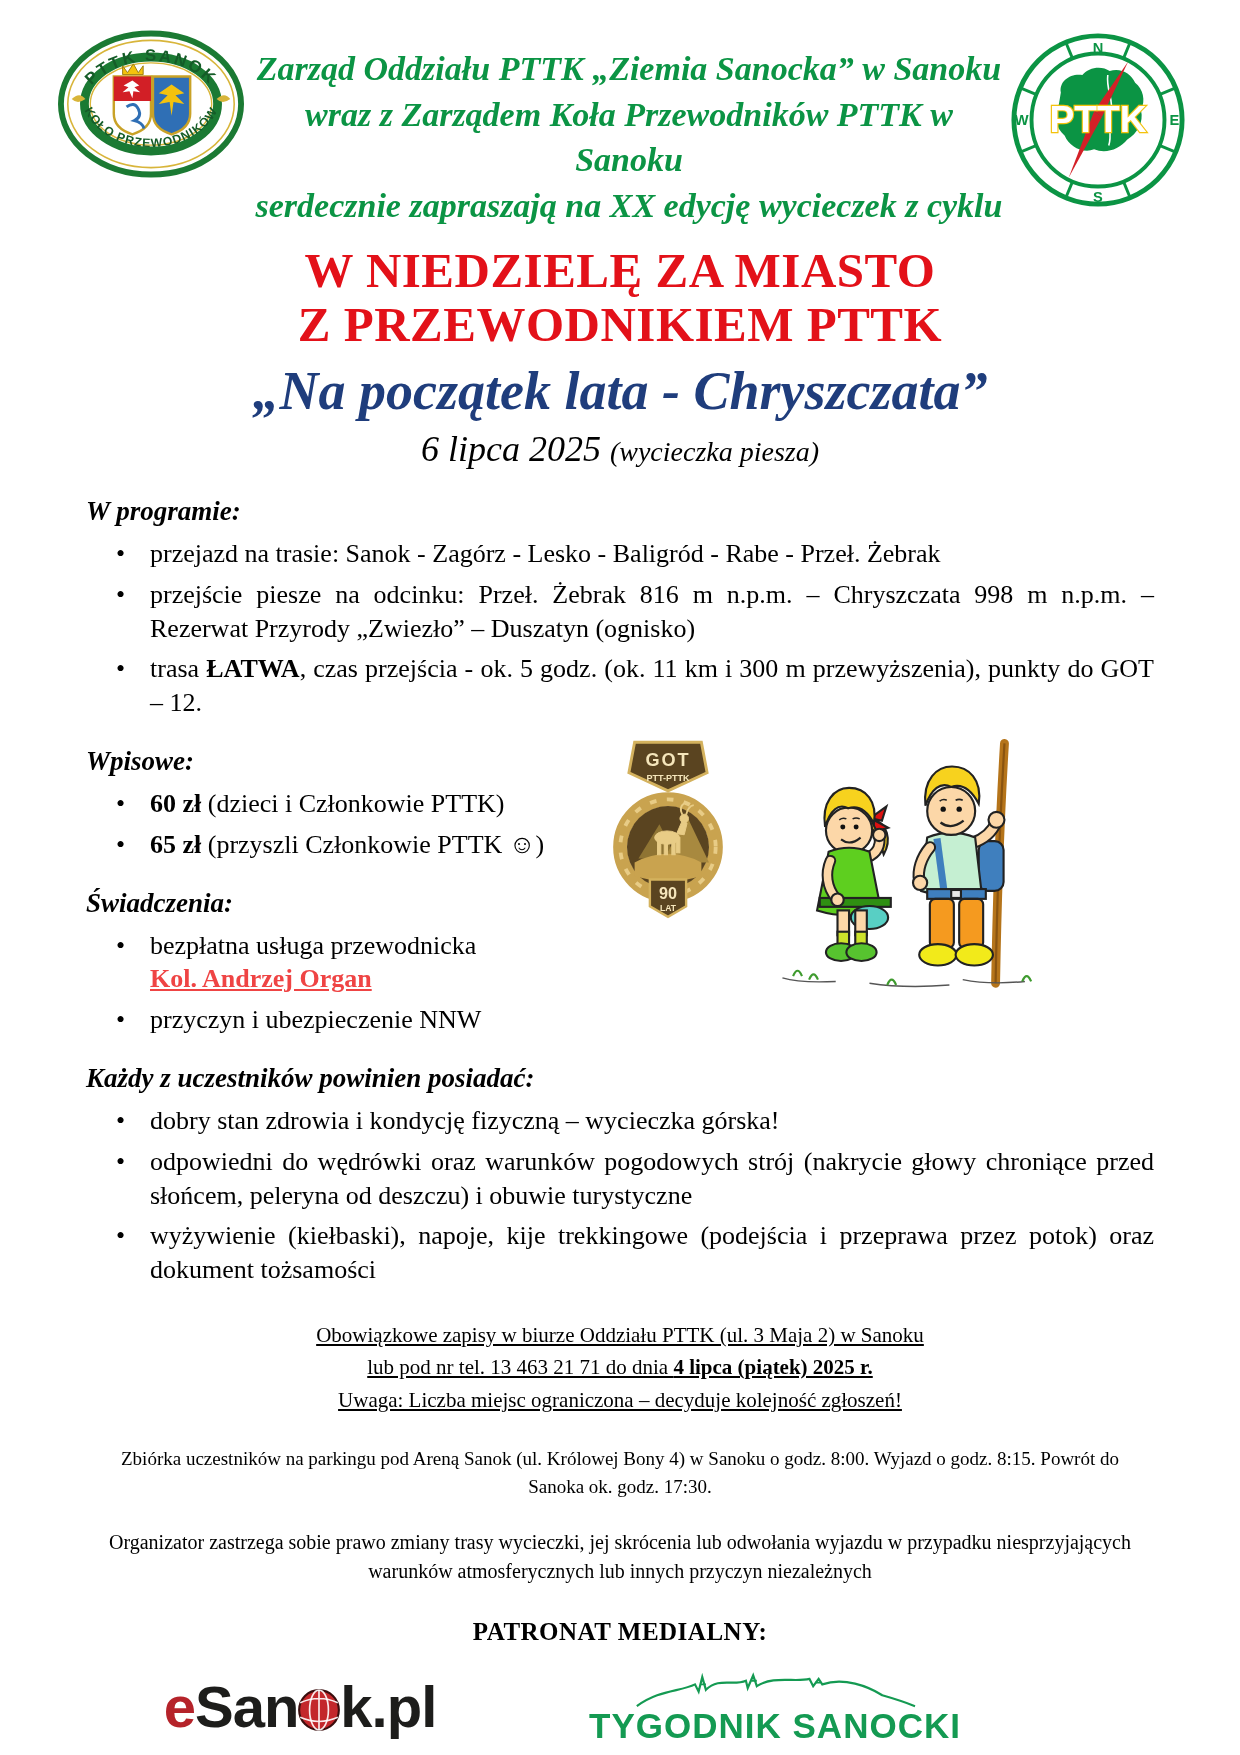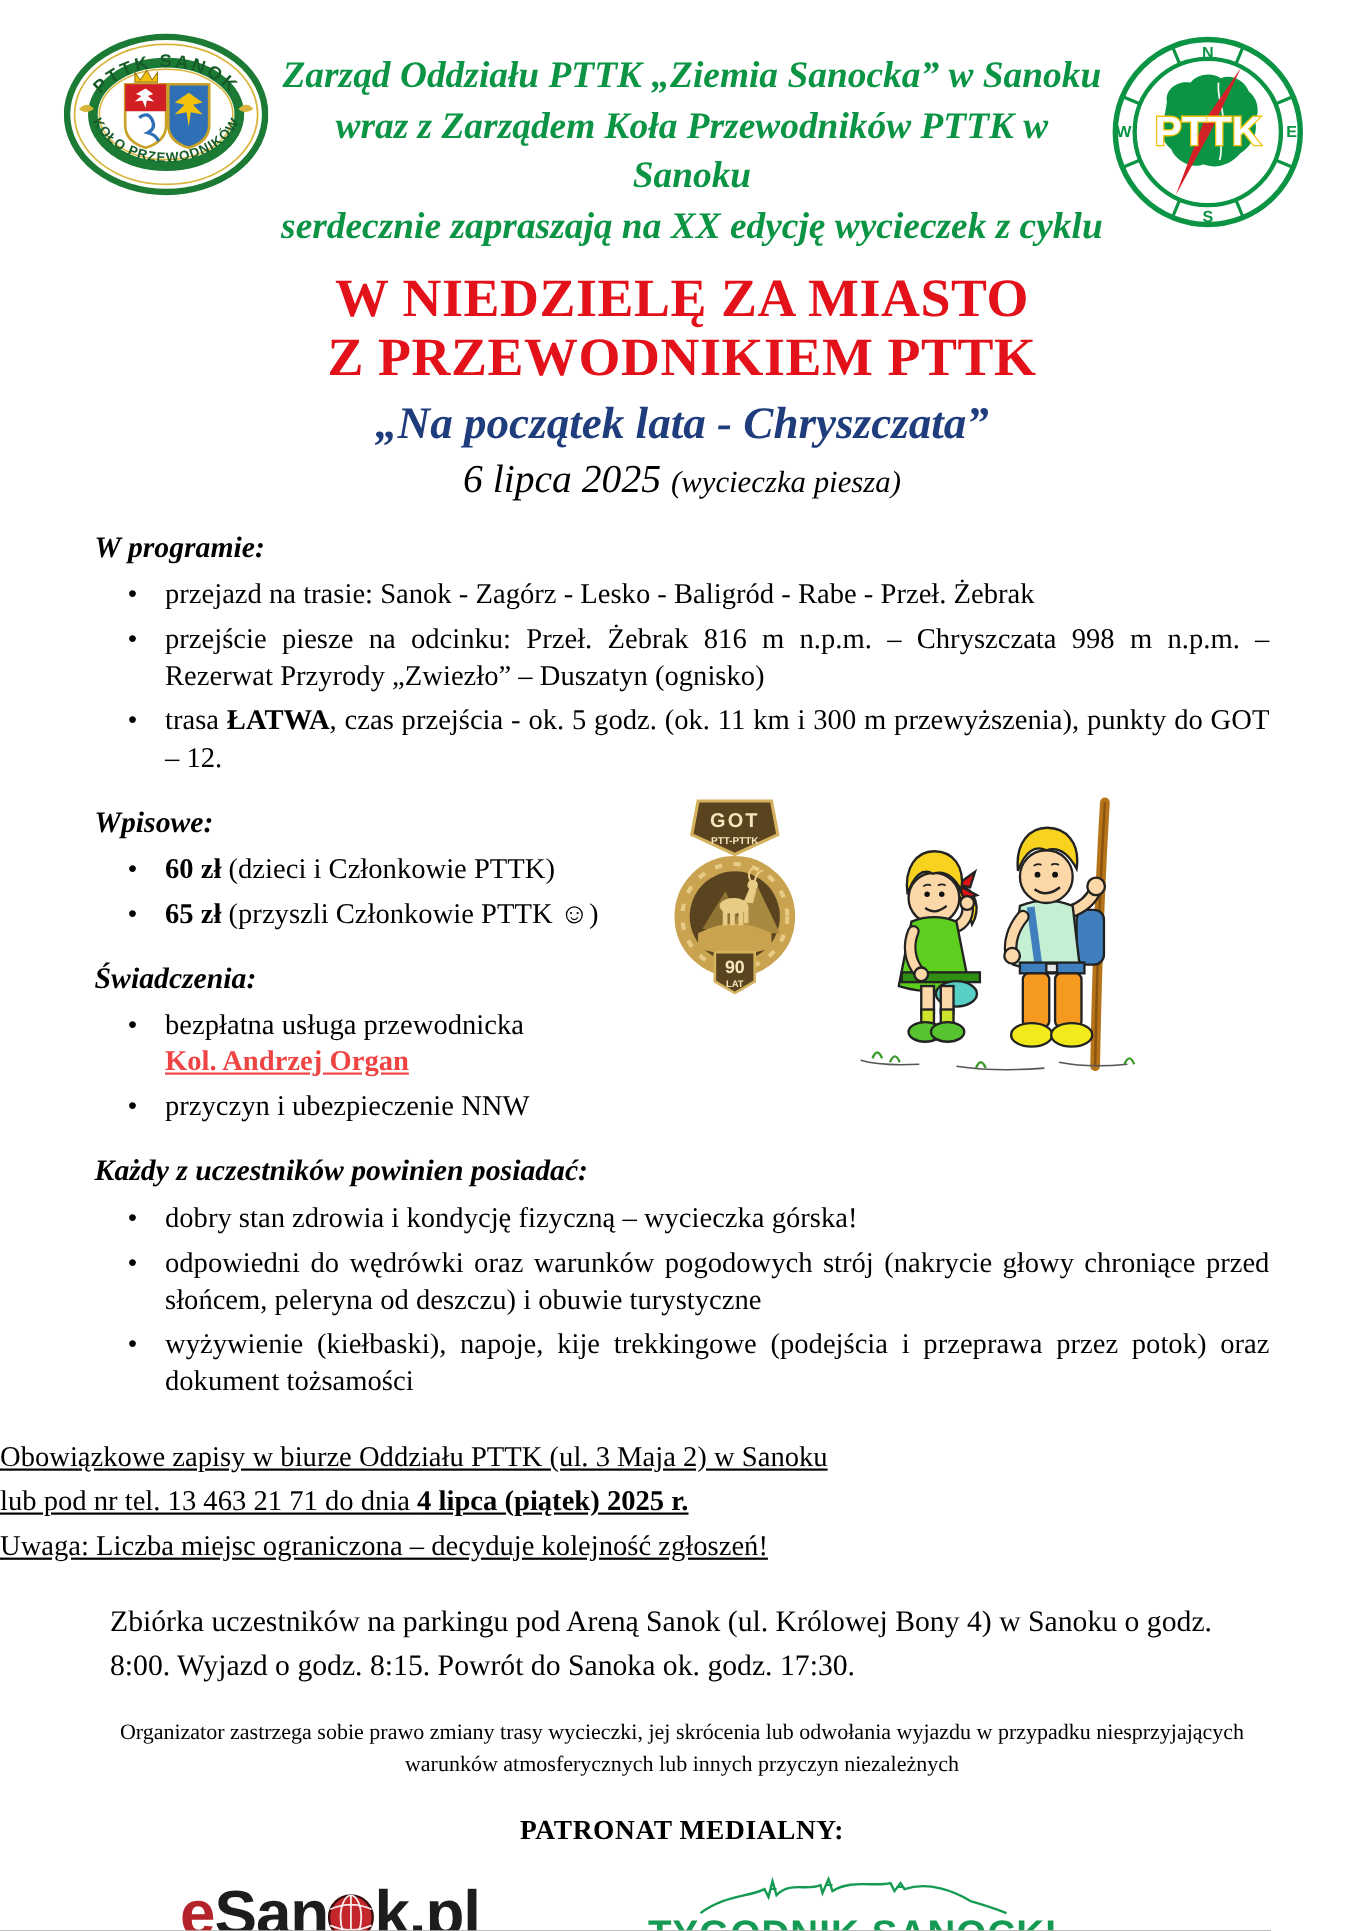--- a/index.html
+++ b/index.html
@@ -7,39 +7,39 @@
         font-family:"Liberation Serif",serif;position:relative;overflow:hidden;}
   
   .header{display:flex;align-items:flex-start;padding:30px 52px 0 58px;}
   .invite{flex:1;text-align:center;color:#0b9444;font-weight:bold;font-style:italic;
           font-size:34px;line-height:1.34;padding-top:16px;}
   .badge-wrap{width:190px;flex:0 0 auto;}
   .compass-wrap{width:178px;flex:0 0 auto;padding-top:2px;}
   
   .title{color:#e31119;text-align:center;font-weight:bold;font-size:49px;line-height:1.1;
          margin-top:16px;letter-spacing:.5px;}
-  .subtitle{color:#1f3d7c;text-align:center;font-weight:bold;font-style:italic;font-size:41px;margin-top:8px;}
+  .subtitle{color:#1f3d7c;text-align:center;font-weight:bold;font-style:italic;font-size:54px;margin-top:8px;}
   .dateline{text-align:center;font-weight:normal;font-style:italic;font-size:36px;margin-top:6px;}
   .dateline .suffix{font-size:28px;}
   
   .content{padding:0 86px;font-size:26px;}
   .sec-h{font-weight:bold;font-style:italic;font-size:27px;margin:26px 0 10px;}
   ul.blist{list-style:none;margin:0;padding:0;}
   .blist li{position:relative;padding-left:64px;margin-bottom:7px;text-align:justify;line-height:1.3;}
   .blist li::before{content:"•";position:absolute;left:30px;}
   .b{font-weight:bold;}
   .redlink{color:#ef4444;font-weight:bold;text-decoration:underline;cursor:pointer;}
   .imgs{float:right;width:452px;height:262px;margin:4px 96px 2px 16px;position:relative;}
   .got{position:absolute;left:0;top:6px;}
   .hikers{position:absolute;right:0;top:0;}
   .clear{clear:both;}
   
-  .reg{font-size:26px;line-height:1.55;margin-top:32px;}
+  .reg{text-align:center;font-size:21px;line-height:1.55;margin-top:32px;}
   .reg .u{text-decoration:underline;}
-  .meeting{text-align:left;font-size:27px;line-height:1.5;margin:28px 100px 0;}
+  .meeting{text-align:center;font-size:19px;line-height:1.5;margin:28px 100px 0;}
   .disclaimer{text-align:center;font-size:20px;line-height:1.45;margin:26px 95px 0;}
   .patronat{text-align:center;font-weight:bold;font-size:25px;margin-top:32px;letter-spacing:.5px;}
   
   .frow{display:flex;align-items:center;padding-left:60px;margin-top:22px;}
   .fcell-l{width:480px;display:flex;justify-content:center;align-items:center;}
   .fcell-r{width:470px;display:flex;justify-content:center;align-items:center;flex-direction:column;}
   .esanok{font-family:"Liberation Sans",sans-serif;font-weight:bold;font-size:58px;color:#1d1d1b;
           letter-spacing:-1px;display:flex;align-items:center;}
   .esanok .es-e{color:#b5232a;}
   .esanok svg{margin:6px -2px 0;}

